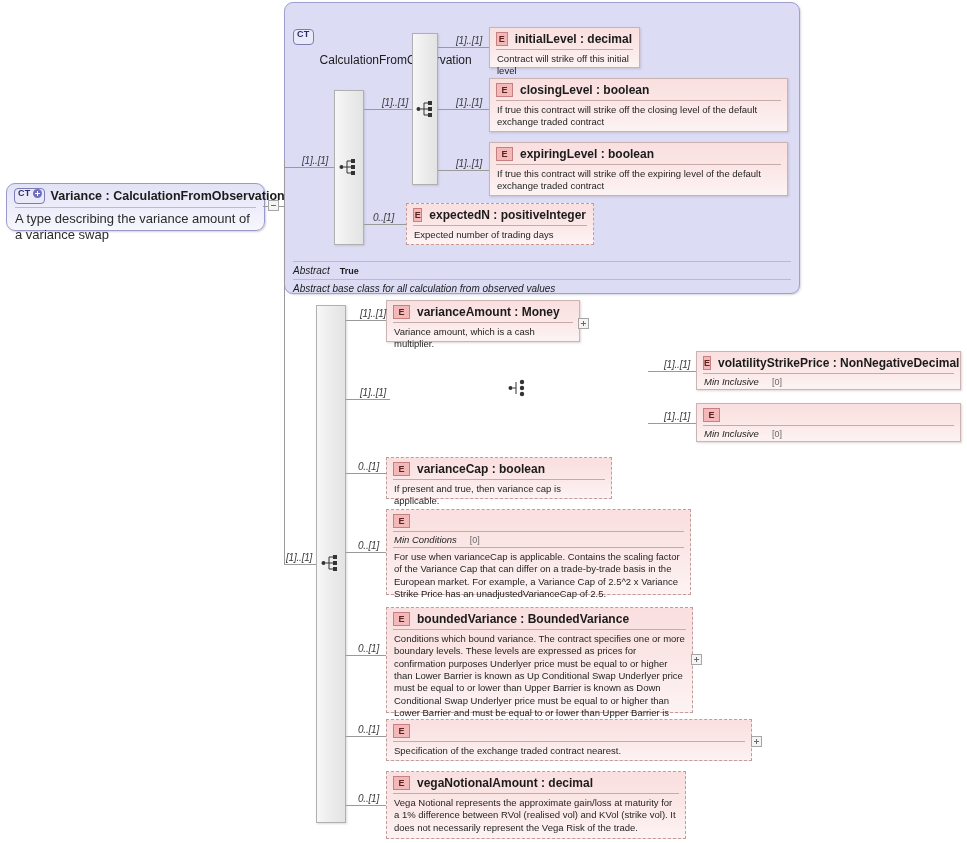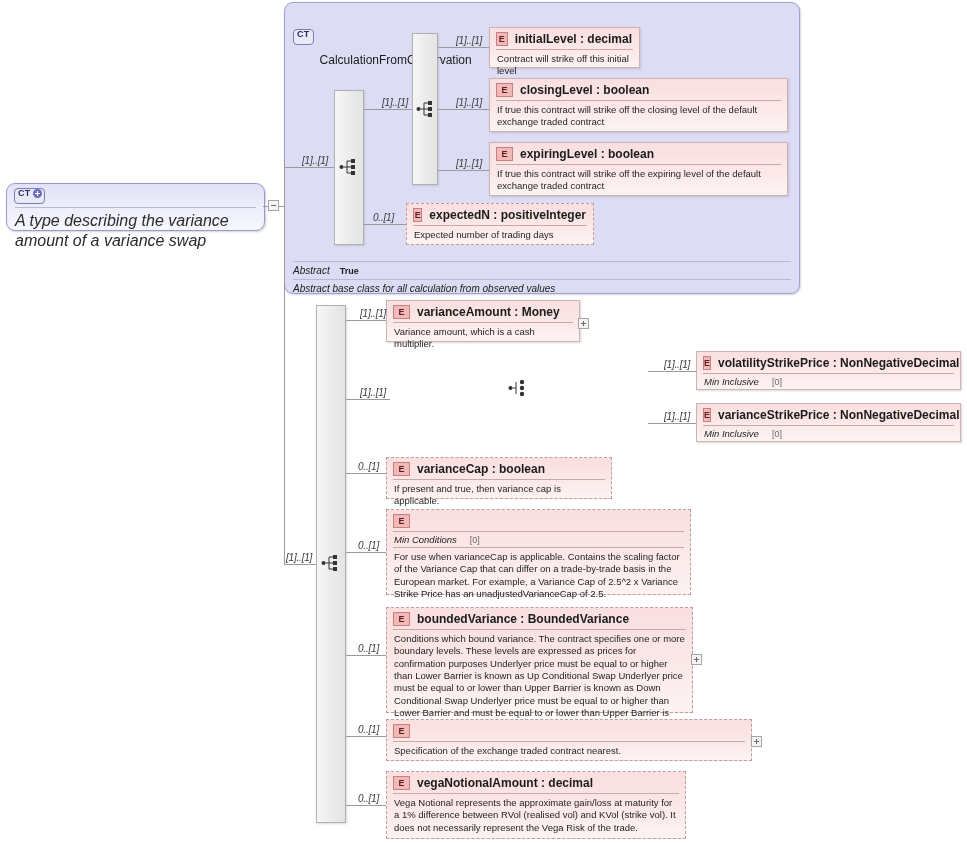--- a/index.html
+++ b/index.html
@@ -14,21 +14,21 @@
   .card{position:absolute;font-style:italic;font-size:10px;color:#3a3a3a;
         white-space:nowrap;font-family:"Liberation Sans",sans-serif;letter-spacing:-0.2px;}
 
   
   .rootbox{position:absolute;border:1px solid #9a9aca;border-radius:9px;
      background:linear-gradient(180deg,#e2e2f6 0%, #eeeefb 55%, #f7f7fd 100%);
      box-shadow:1px 1px 2px rgba(120,120,150,.35);}
   .rootbox .title{display:flex;align-items:center;gap:6px;padding:4px 8px 2px 7px;}
   .rootbox .tname{font-size:12.5px;font-weight:bold;color:#1b1b1b;white-space:nowrap;}
   .rootbox .sep{height:1px;background:#b9b9d6;margin:1px 8px 0 8px;}
-  .rootbox .doc{font-style:italic;font-size:16px;color:#2b2b2b;padding:3px 8px 5px 8px;
+  .rootbox .doc{font-size:13px;color:#2b2b2b;padding:3px 8px 5px 8px;
                 line-height:1.25;}
 
   
   .ctbadge{display:inline-flex;border:1px solid #7b7bb5;border-radius:4px;
       background:#e9e9f8;height:14px;padding:0 2px;font-size:9px;font-weight:bold;color:#2b2b6b;
       line-height:1;}
   .ctbadge .lbl{padding:0 1px;letter-spacing:.3px;}
   .plusdot{display:inline-block;width:9px;height:9px;border-radius:50%;
       background:#6d6dc0;position:relative;margin-left:1px;}
   .plusdot:before,.plusdot:after{content:"";position:absolute;background:#fff;}
@@ -103,20 +103,21 @@
     <div class="gp-footline" style="top:276px;"></div>
     <div class="gp-doc" style="left:8px;top:280px;">Abstract base class for all calculation from observed values</div>
   </div>
 
   <div class="rootbox" style="left:6px;top:183px;width:257px;height:46px;">
     <div class="title">
       <span class="ctbadge">
         <span class="lbl">CT</span>
           <span class="plusdot"></span>
       </span>
+      <span class="tname">Variance : CalculationFromObservation</span>
     </div>
     <div class="sep"></div>
     <div class="doc">A type describing the variance amount of a variance swap</div>
   </div>
 
   <div class="expander" style="left:268px;top:200px;"></div>
   <div class="hline" style="left:263px;top:206px;width:5px;"></div>
   <div class="hline" style="left:279px;top:206px;width:5px;"></div>
 
   <div class="vline" style="left:284px;top:160px;height:405px;"></div>
@@ -244,21 +245,20 @@
       <span class="fk">Min Inclusive</span>
       <span class="fv">[0]</span>
     </div>
   </div>
   <div class="hline" style="left:648px;top:371px;width:48px;"></div>
   <div class="card" style="left:664px;top:359px;">[1]..[1]</div>
 
   <div class="elem solid" style="left:696px;top:403px;width:265px;height:39px;">
     <div class="ehead">
       <span class="ebadge">E</span>
-      <span class="ename">varianceStrikePrice : NonNegativeDecimal</span>
     </div>
     <div class="eline"></div>
     <div class="efacet">
       <span class="fk">Min Inclusive</span>
       <span class="fv">[0]</span>
     </div>
   </div>
   <div class="hline" style="left:648px;top:423px;width:48px;"></div>
   <div class="card" style="left:664px;top:411px;">[1]..[1]</div>
 

